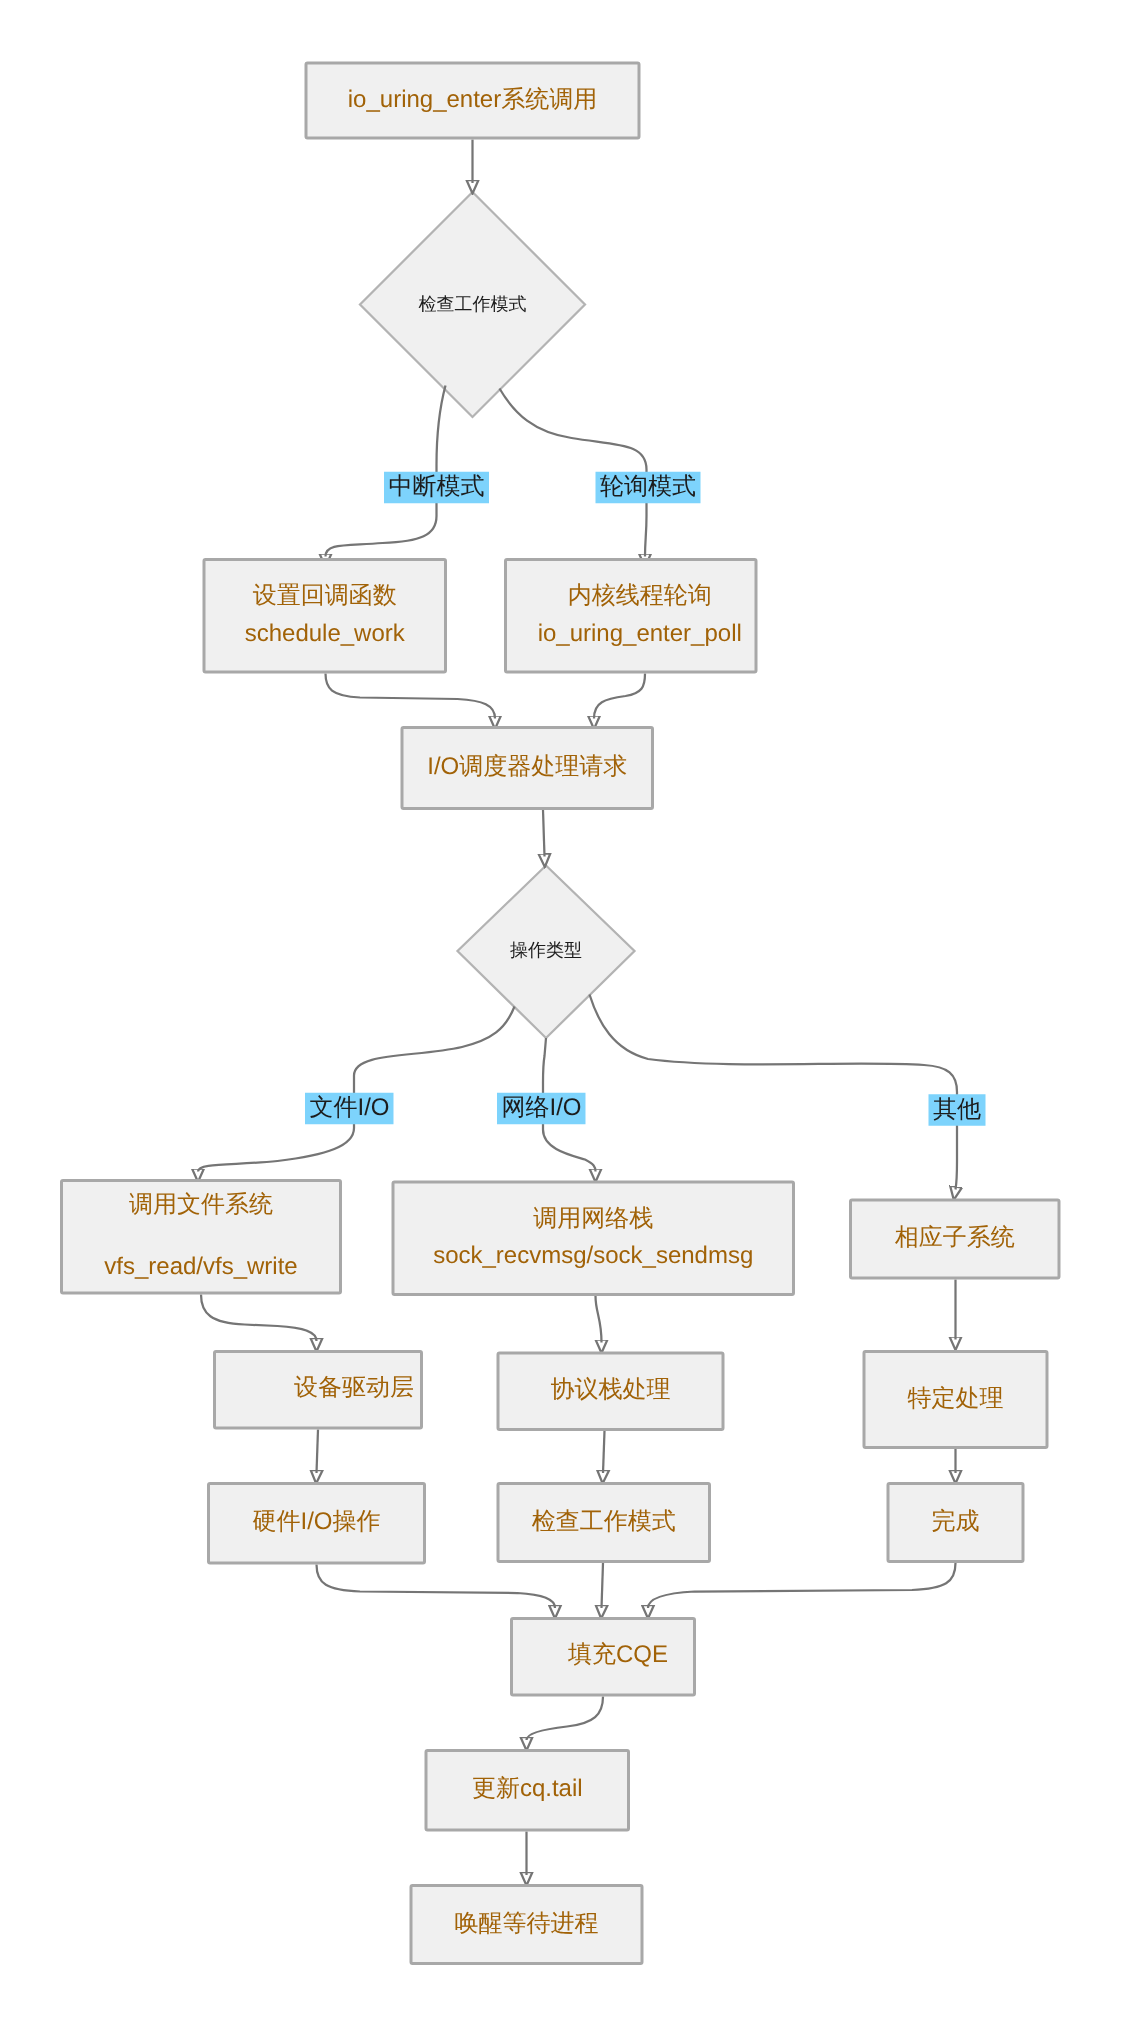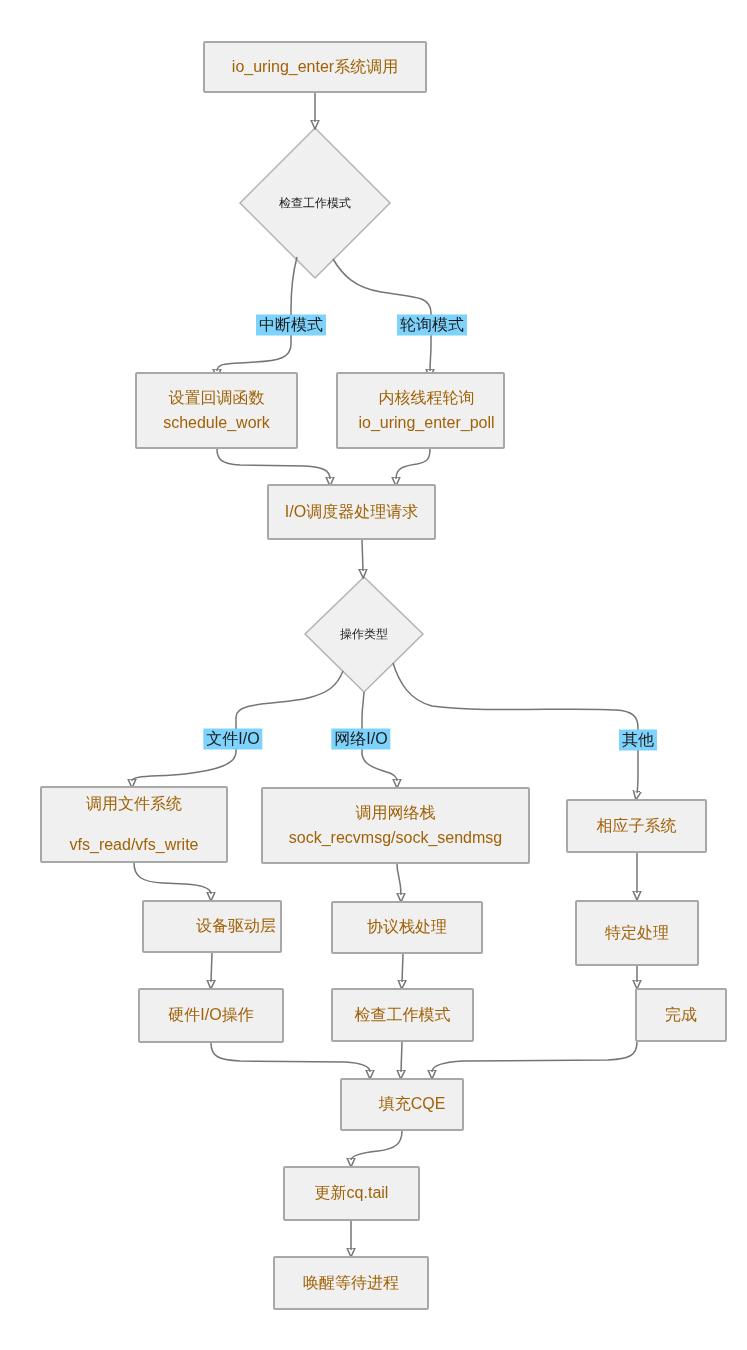--- a/index.html
+++ b/index.html
@@ -129,21 +129,21 @@
   </div>
 
   <div class="node" style="left:138px; top:988px; width:146px; height:55px;">
     <div>硬件I/O操作</div>
   </div>
 
   <div class="node" style="left:331px; top:988px; width:143px; height:54px;">
     <div>检查工作模式</div>
   </div>
 
-  <div class="node" style="left:591px; top:988px; width:92px; height:54px;margin-left:44px;">
+  <div class="node" style="left:591px; top:988px; width:92px; height:54px;">
     <div>完成</div>
   </div>
 
   <div class="node" style="left:340px; top:1078px; width:124px; height:53px;padding-left:20px;">
     <div>填充CQE</div>
   </div>
 
   <div class="node" style="left:283px; top:1166px; width:137px; height:55px;">
     <div>更新cq.tail</div>
   </div>

